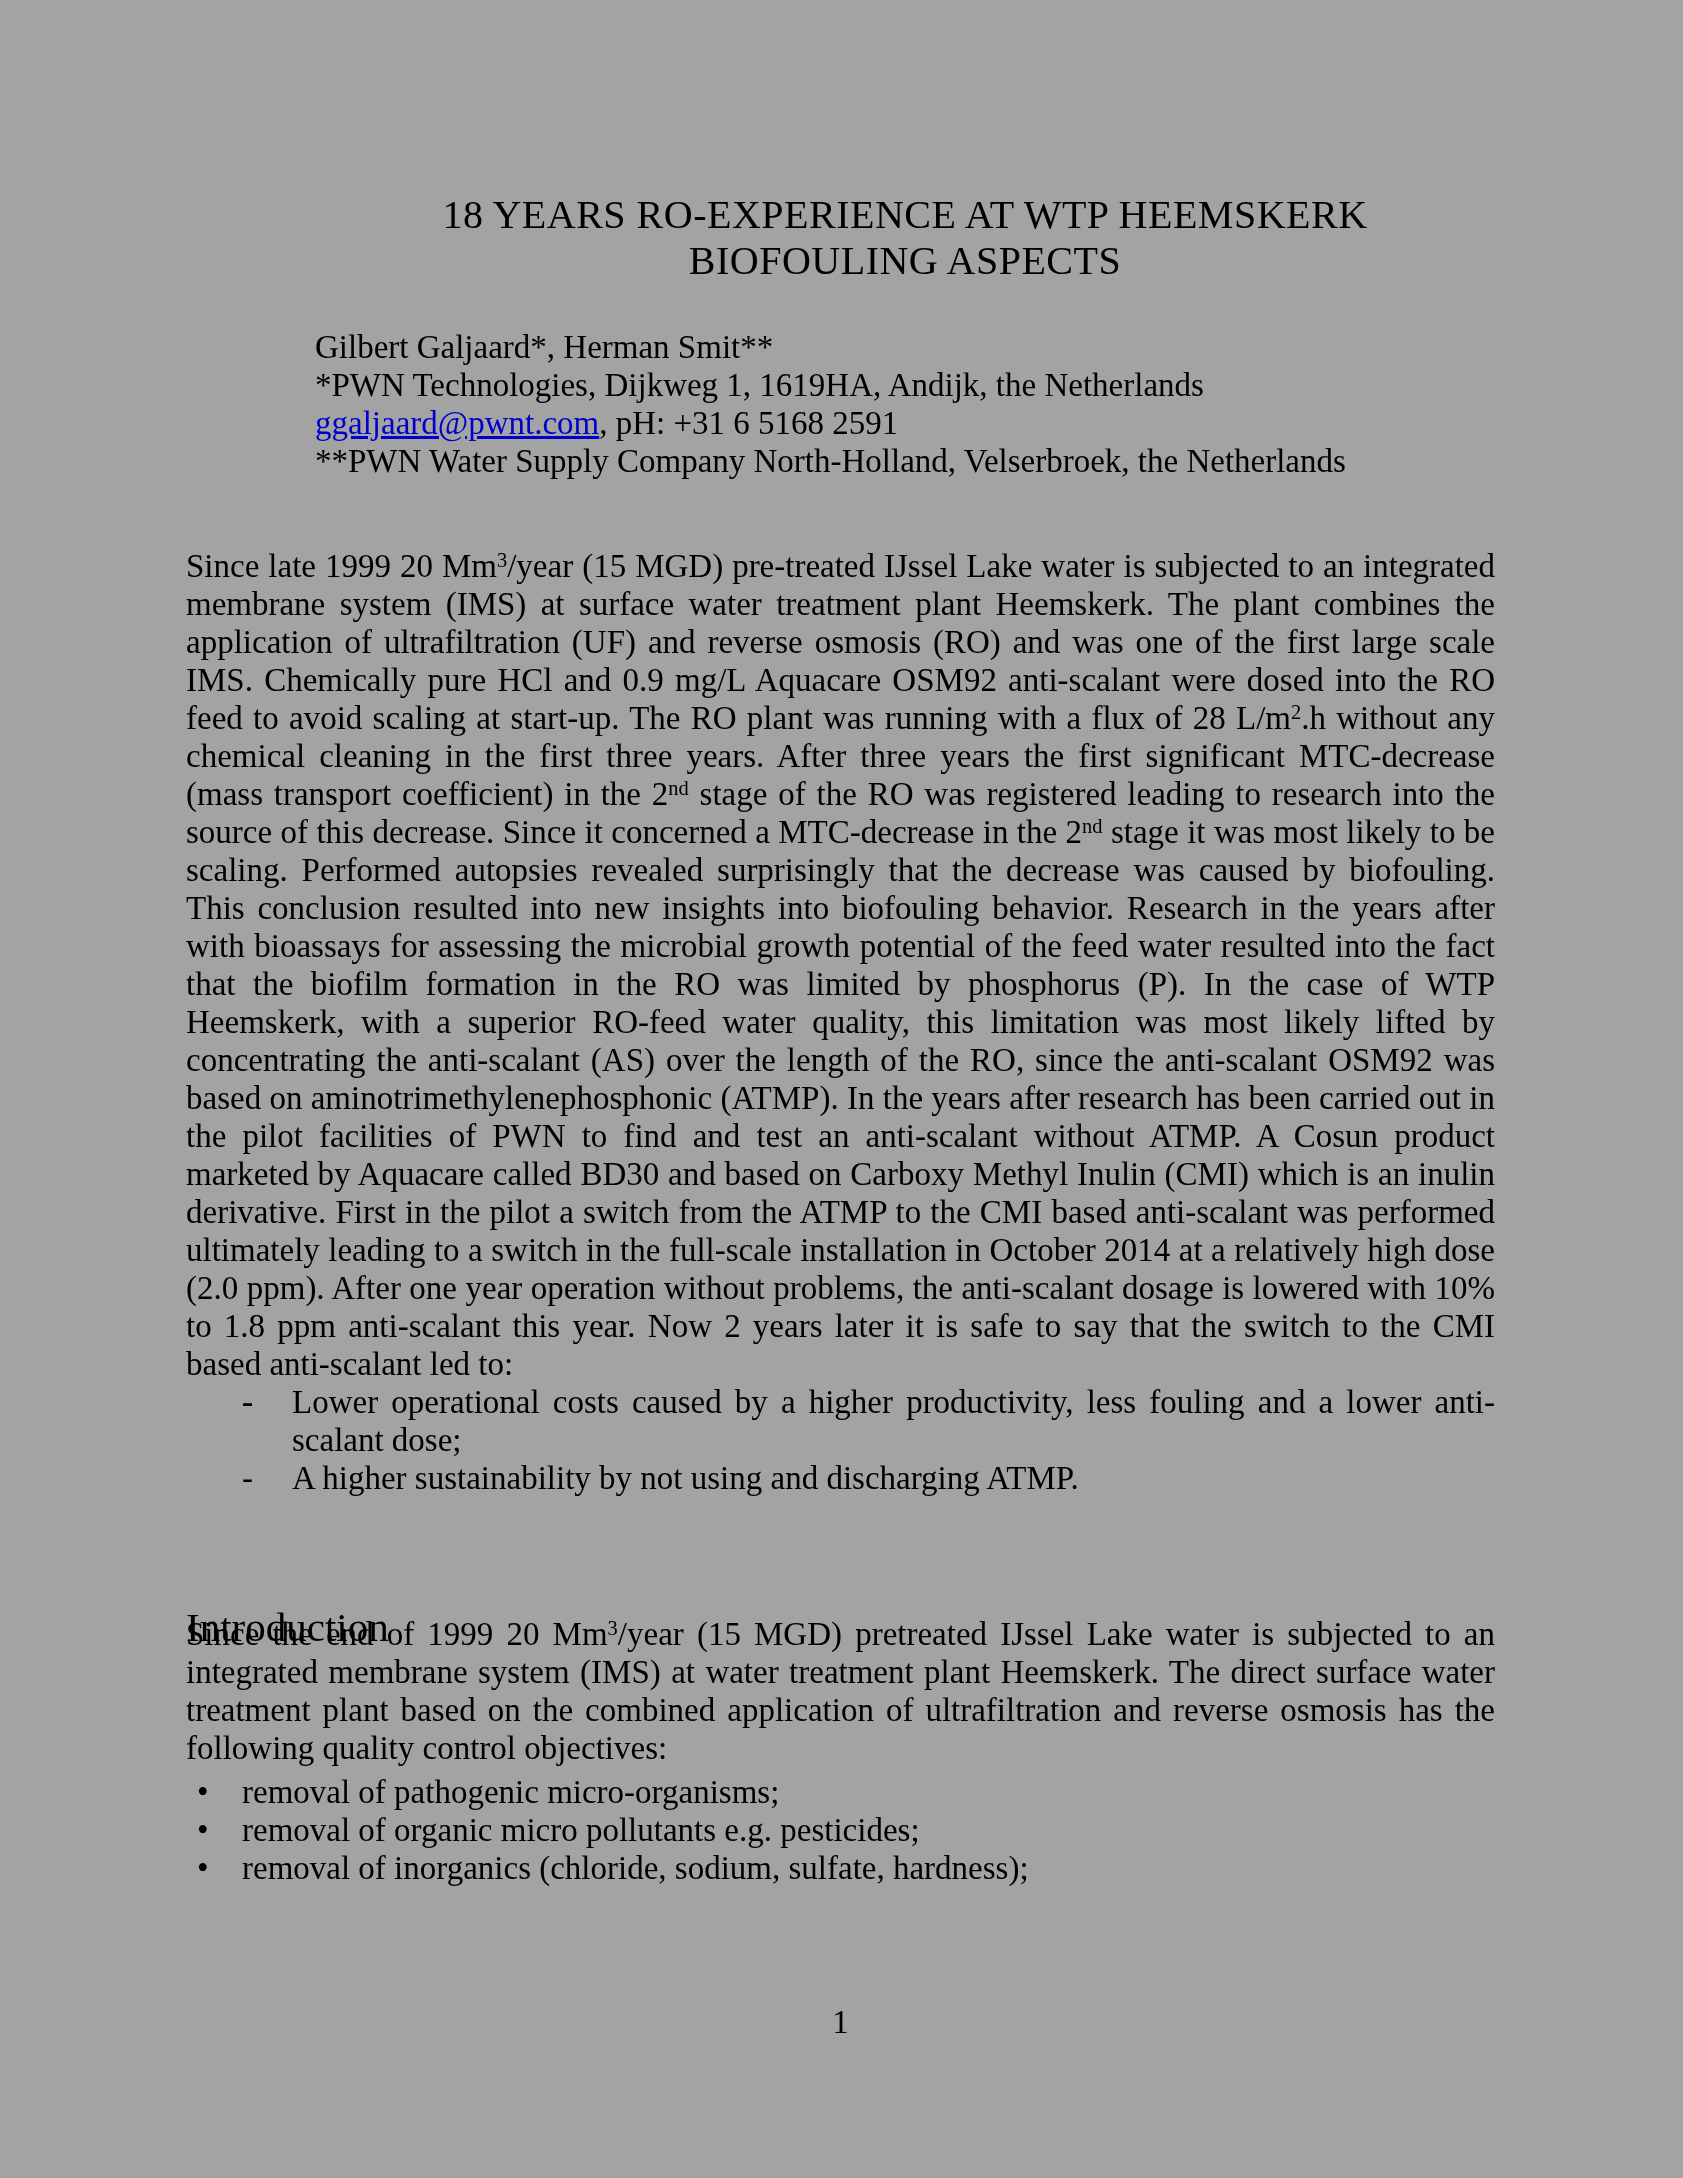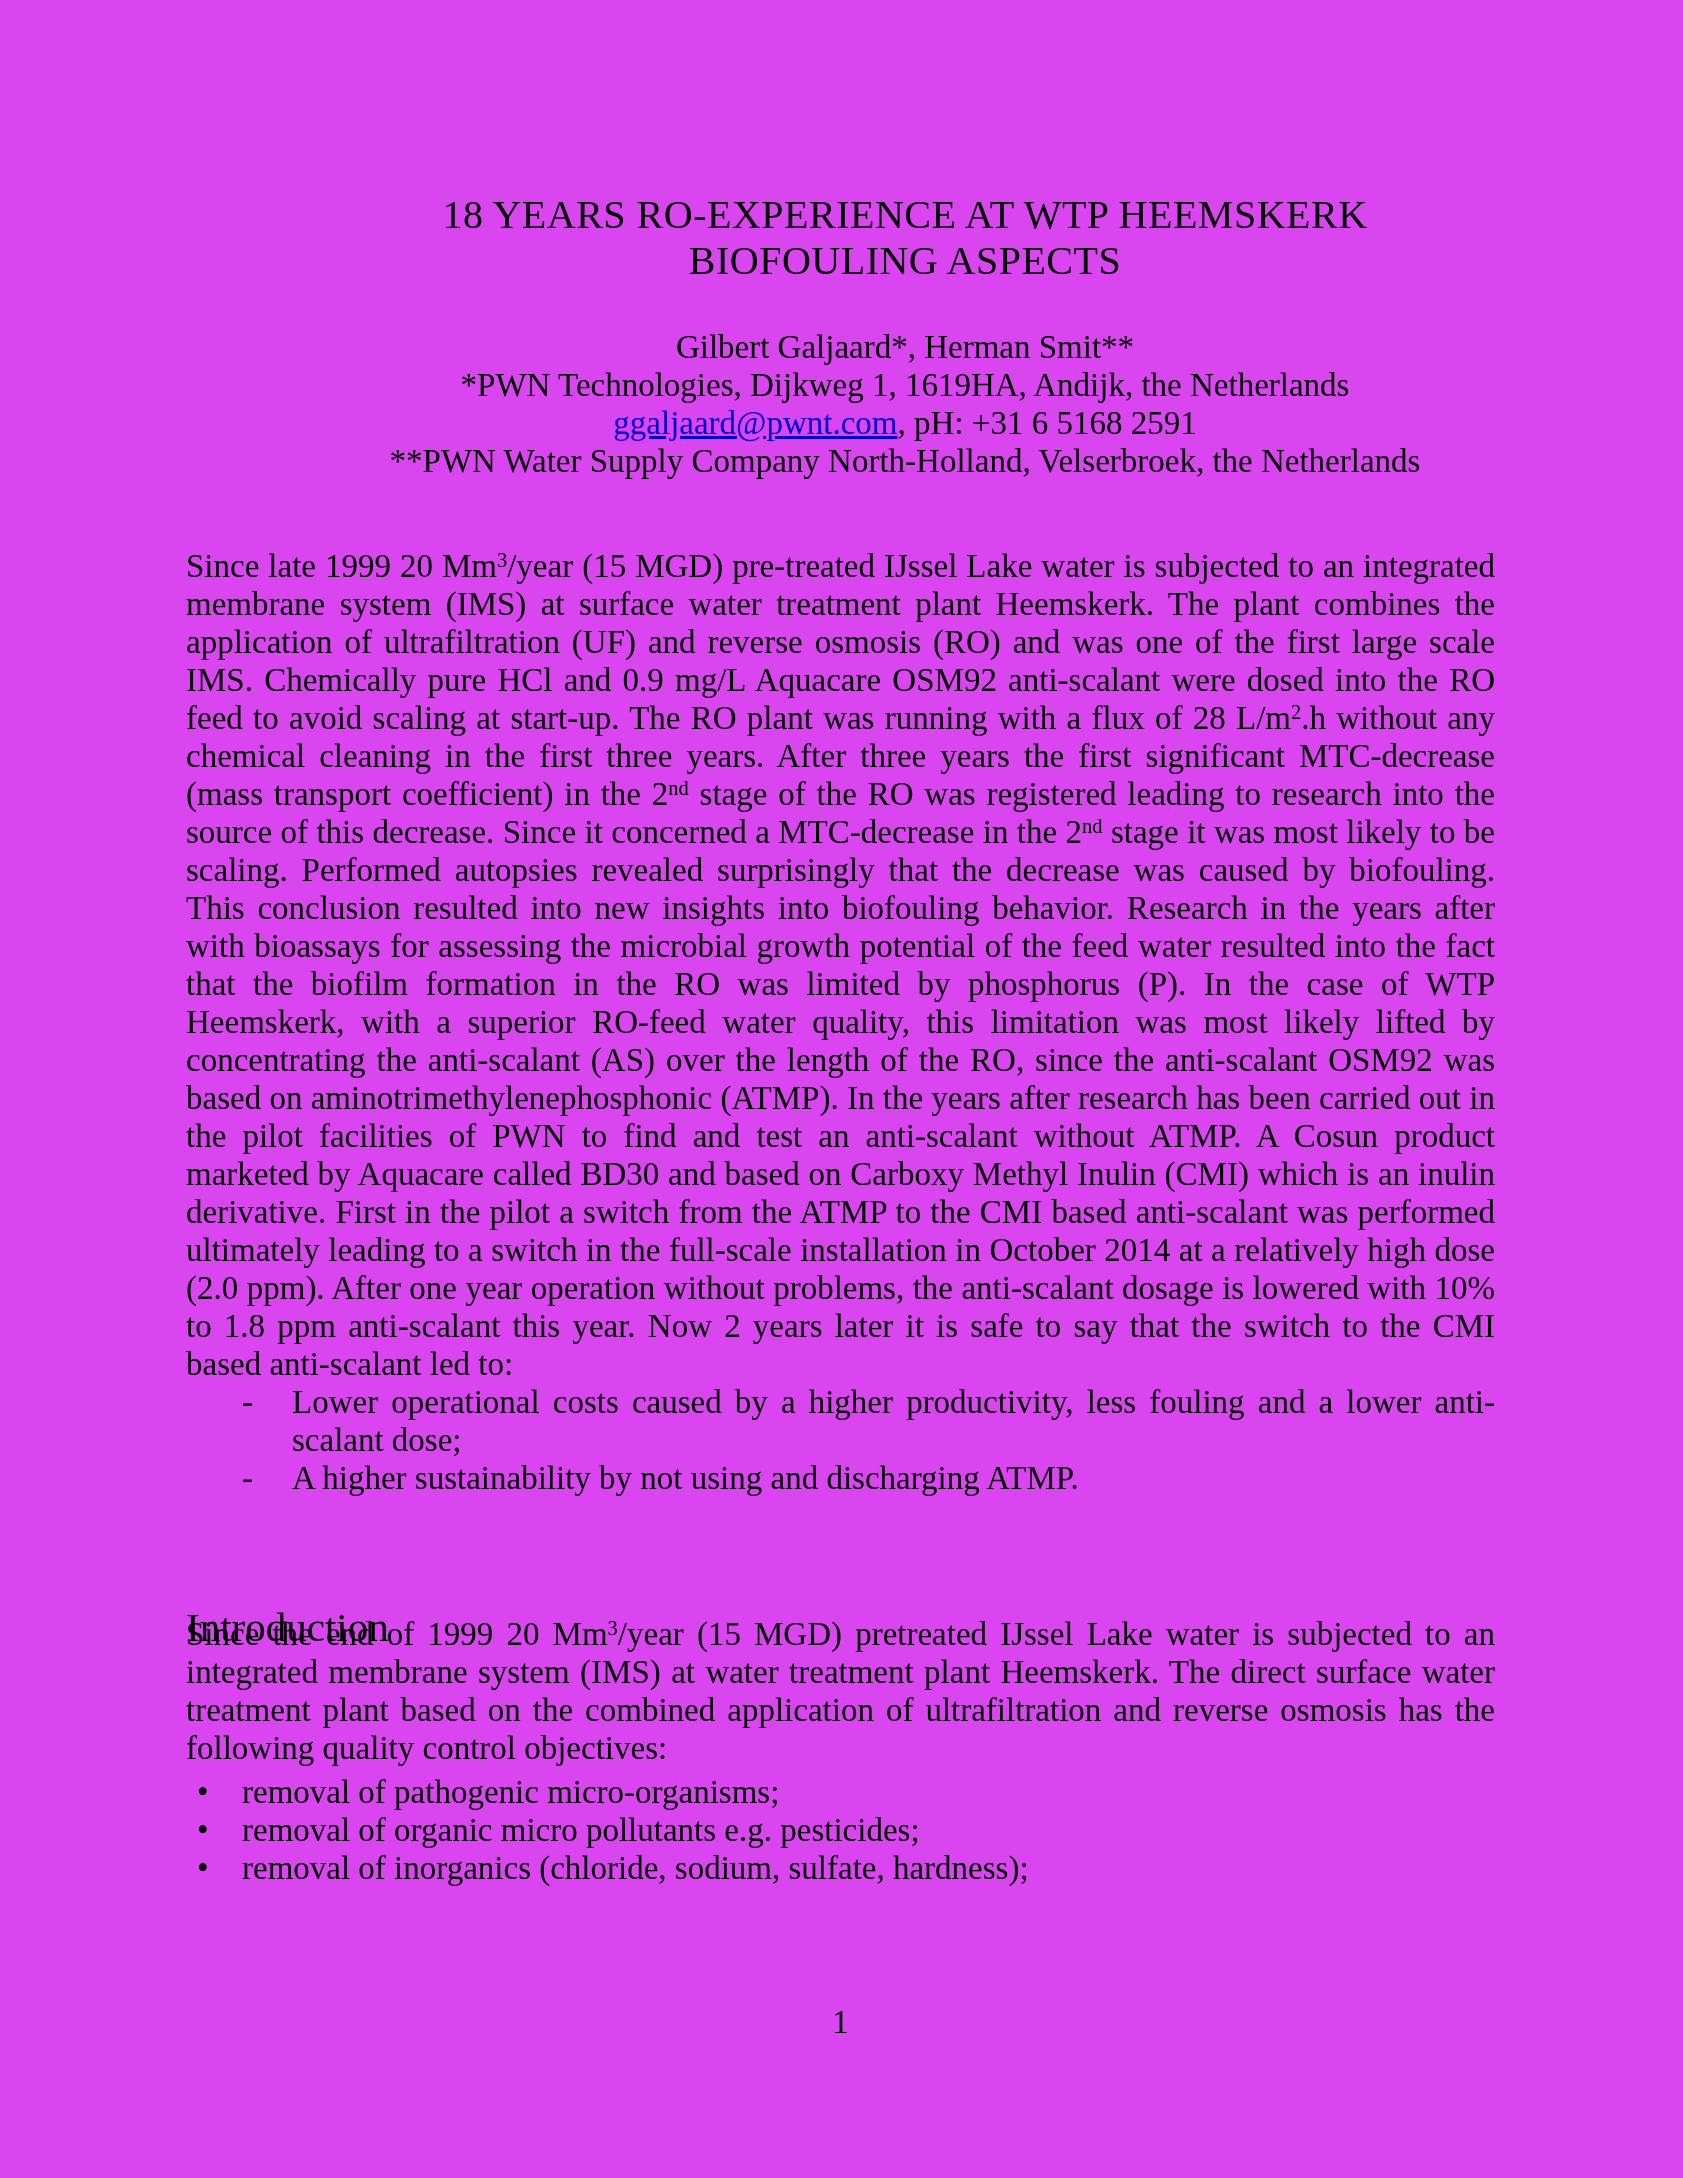--- a/index.html
+++ b/index.html
@@ -1,34 +1,34 @@
 <!DOCTYPE html>
 <html><head>
 <meta charset="utf-8">
 <style>
   html, body { margin:0; padding:0; background:#ffffff; }
   .page {
     position:relative;
     width:1683px;
     height:2178px;
-    background:#d946ef;
+    background:#a3a3a3;
     font-family:"Liberation Serif","DejaVu Serif",serif;
     color:#000000;
     overflow:hidden;
   }
   .title-block {
     position:absolute; top:192px; left:186px; width:1309px;
     padding-left:129px; box-sizing:border-box;
     text-align:center; font-size:40px; line-height:46px;
     letter-spacing:0.5px;
   }
   .author-block {
     position:absolute; top:328px; left:186px; width:1309px;
     padding-left:129px; box-sizing:border-box;
-    text-align:center; font-size:33px; line-height:38px;
+    text-align:left; font-size:33px; line-height:38px;
   }
   .email-link { color:#0000cc; text-decoration:underline; cursor:pointer; }
   .main-block {
     position:absolute; top:547px; left:186px; width:1309px;
     font-size:33px; line-height:38px;
   }
   .para { margin:0; text-align:justify; }
   .para sup, .intro-para sup {
     font-size:0.62em; line-height:0; position:relative; top:-0.5em;
     vertical-align:baseline;

